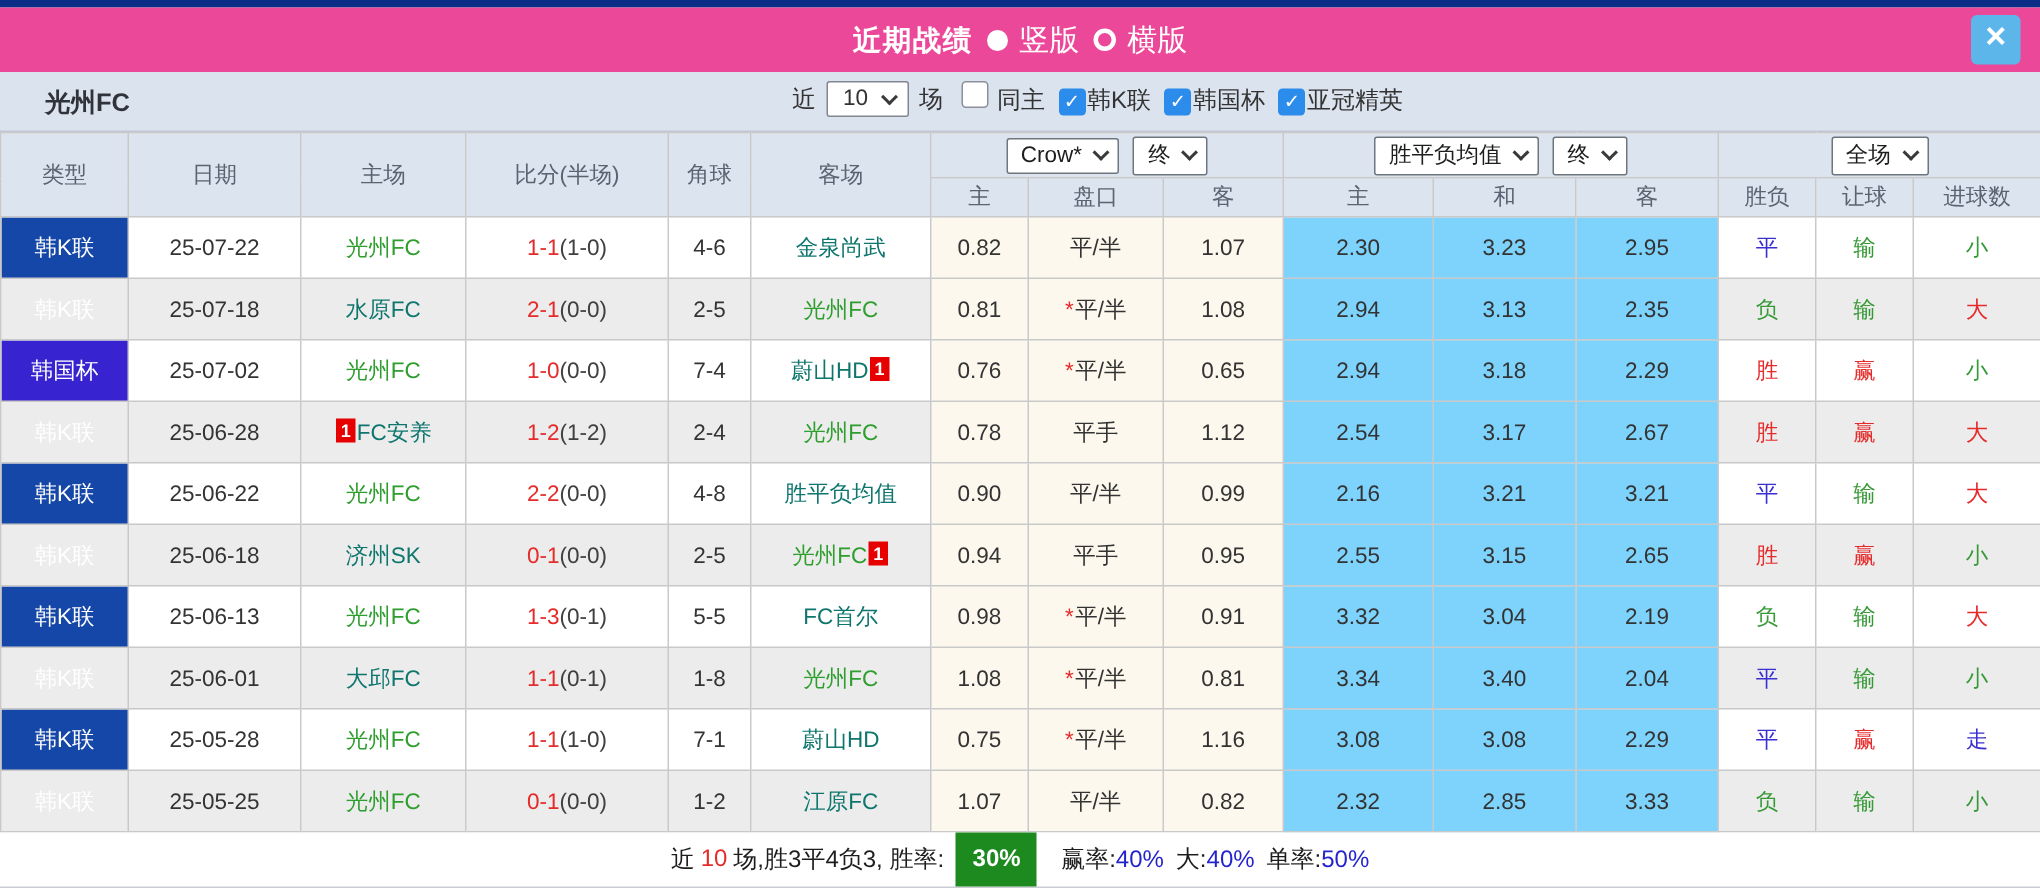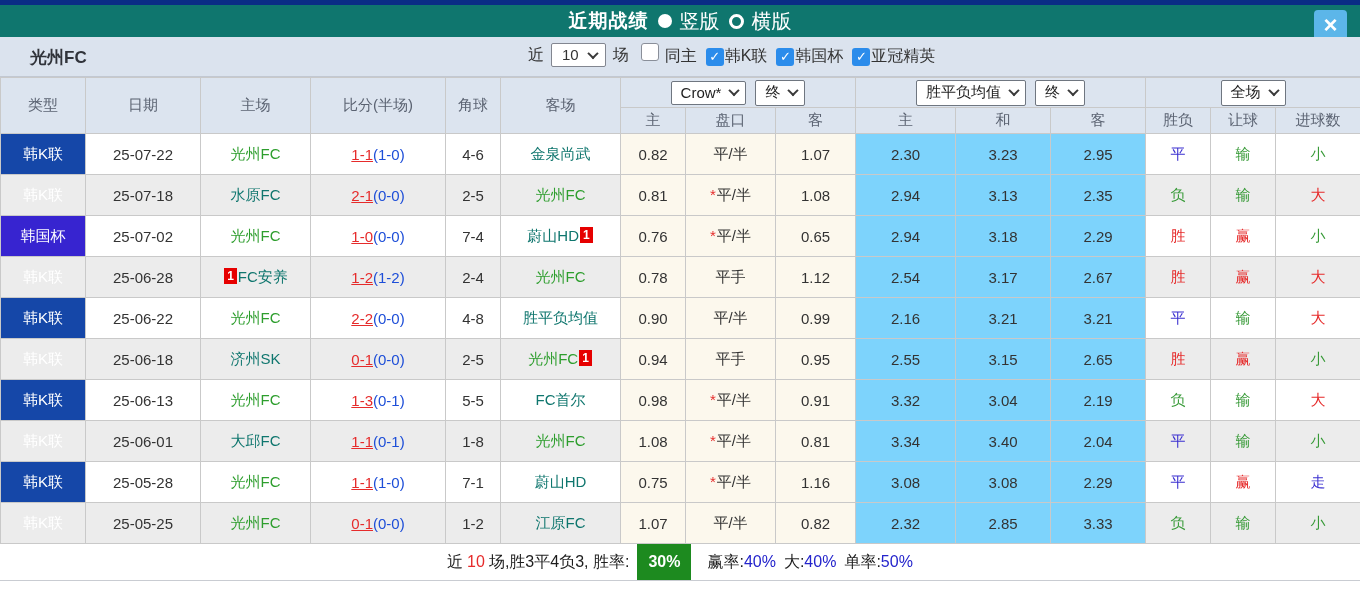--- a/index.html
+++ b/index.html
@@ -1,20 +1,20 @@
 <!DOCTYPE html>
 <html><head>
 <meta charset="utf-8">
 <style>
   * { box-sizing: border-box; margin: 0; padding: 0; }
   html,body { width:1360px; height:596px; overflow:hidden; background:#fff;
     font-family:"Liberation Sans","DejaVu Sans",sans-serif; }
   .top-strip { height:5px; background:#0a2d85; }
   
-  .titlebar { position:relative; height:32px; background:#0f766e; display:flex;
+  .titlebar { position:relative; height:43px; background:#ec4899; display:flex;
     align-items:center; justify-content:center; gap:9px; color:#fff; }
   .title { font-size:19px; font-weight:bold; letter-spacing:1px; }
   .radio-group { display:flex; align-items:center; gap:8px; font-size:20px; }
   .radio { width:14px; height:14px; border-radius:50%; display:inline-block; }
   .radio.sel { background:#fff; }
   .radio.unsel { border:3px solid #fff; background:transparent; width:15px; height:15px; }
   .close-btn { position:absolute; right:13px; top:5px; width:33px; height:33px;
     background:#5cb6e9; border-radius:4px; color:#fff; font-size:24px; line-height:30px;
     text-align:center; cursor:pointer; font-weight:bold; }
   
@@ -46,22 +46,22 @@
   tbody tr.alt td { background:#ececec; }
   tbody td.lg-kl { background:#1547a8; color:#fff; font-size:15px; }
   tbody td.lg-cup { background:#3724d0; color:#fff; font-size:15px; }
   tbody td.ah, tbody tr.alt td.ah { background:#fcf8ed; }
   tbody td.eu, tbody tr.alt td.eu { background:#7dd3fc; }
   .t-green { color:#2e9e2e; }
   .t-dark { color:#0f766e; }
   .c-red { color:#e62b2b; }
   .c-green { color:#379a37; }
   .c-blue { color:#3a2fd0; }
-  .score-main { color:#e62b2b;text-decoration:underline; }
-  .score-half { color:#1d4ed8; }
+  .score-main { color:#e62b2b; }
+  .score-half { color:#404040; }
   .star { color:#e62b2b; margin-right:1px; }
   .badge1 { display:inline-block; background:#e60000; color:#fff; font-size:12px; font-weight:bold;
     line-height:16px; padding:0 3px; vertical-align:2px; margin:0 1px; }
   
   .summary { height:37px; display:flex; align-items:center; justify-content:center; gap:4px;
     font-size:16px; color:#1d1d1d; border-bottom:1px solid #c9ccd2; background:#fff; }
   .sum-red { color:#e62b2b; }
   .sum-blue { color:#2424cc; }
   .win-badge { background:#1d8a1f; color:#fff; font-weight:bold; padding:9px 11px; margin:0 4px; }
   .seg { margin-left:8px; }

